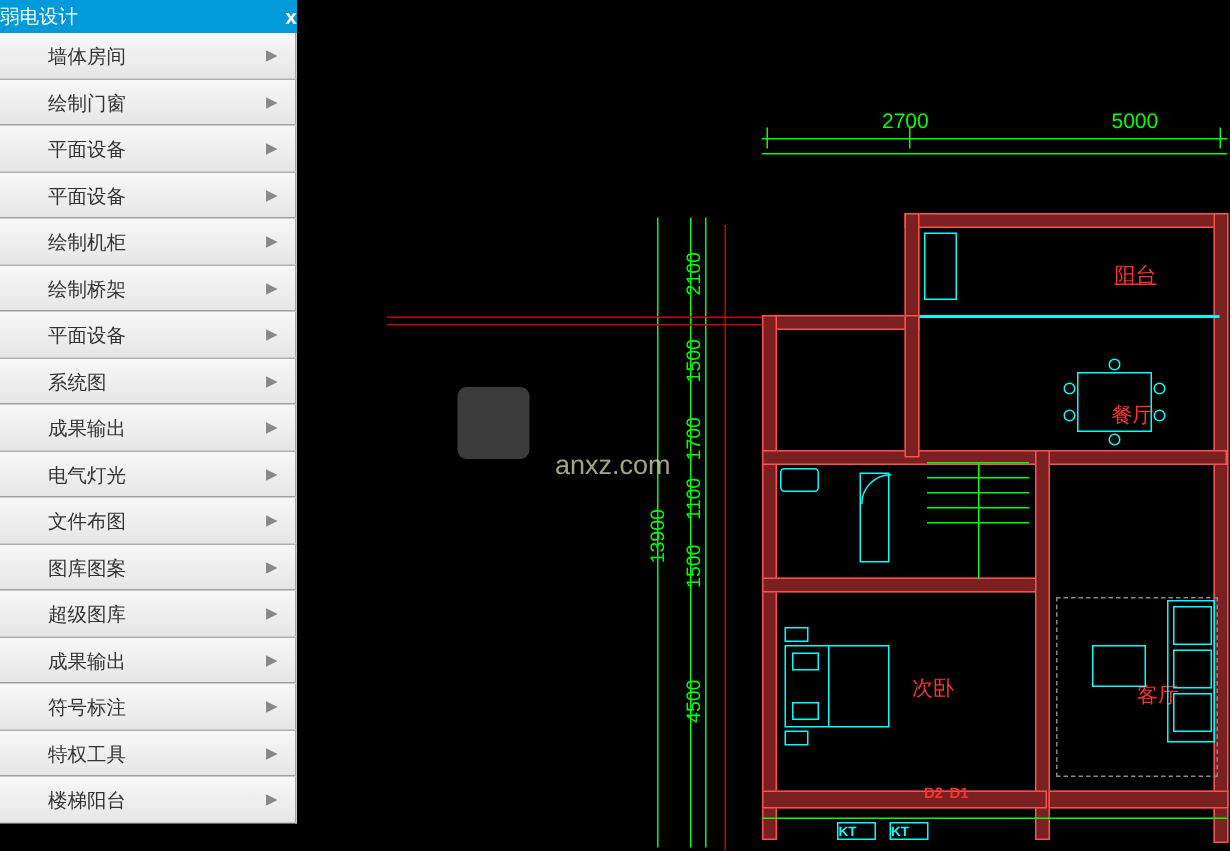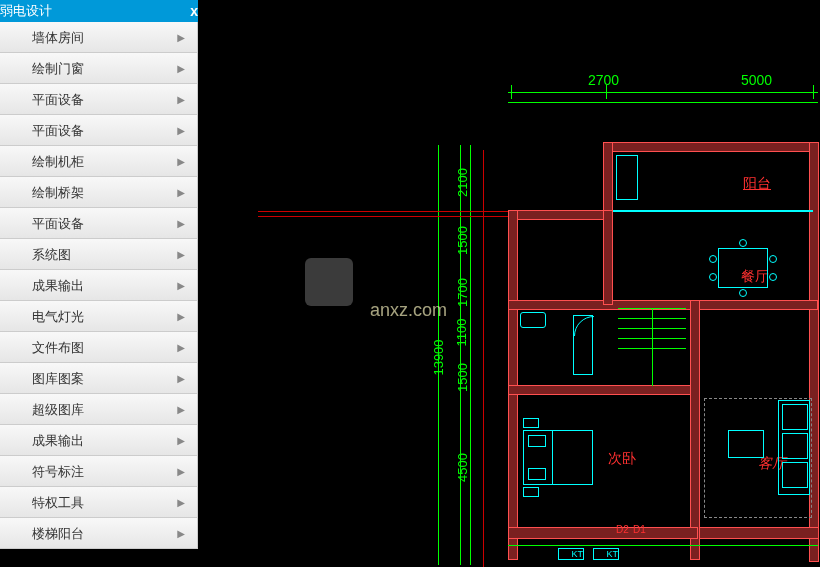--- a/index.html
+++ b/index.html
@@ -181,27 +181,29 @@
   z-index: 2;
   opacity: 0.65;
   pointer-events: none;
 }
 
 
 .marker {
   position: absolute;
   color: #ff3030;
   font-size: 10px;
+  font-weight: bold;
 }
 .marker-cyan {
   position: absolute;
   border: 1px solid #00ffff;
   color: #00ffff;
   font-size: 9px;
-  text-align: right;
+  text-align: left;
+  font-weight: bold;
 }
 </style>
 </head>
 <body>
 
 <div class="sidebar">
   <div class="menu-header">
     <span>弱电设计</span>
     <span class="close">x</span>
   </div>
@@ -318,21 +320,21 @@
   <div class="wall" style="left:492px;top:300px;width:10px;height:260px;"></div>
   <div class="wall" style="left:405px;top:210px;width:10px;height:95px;"></div>
   <div class="wall" style="left:310px;top:527px;width:190px;height:12px;"></div>
   <div class="wall" style="left:501px;top:527px;width:120px;height:12px;"></div>
 
   <div class="cyan-line" style="left:415px;top:210px;width:200px;height:2px;"></div>
 
   <div class="room-label" style="left:545px;top:175px;text-decoration:underline;">阳台</div>
   <div class="room-label" style="left:543px;top:268px;">餐厅</div>
   <div class="room-label" style="left:410px;top:450px;">次卧</div>
-  <div class="room-label" style="left:560px;top:455px;font-style:italic;">客厅</div>
+  <div class="room-label" style="left:560px;top:455px;">客厅</div>
 
   <div class="furniture" style="left:520px;top:248px;width:50px;height:40px;">
     <div style="position:absolute;width:8px;height:8px;border:1px solid #00ffff;border-radius:50%;left:-10px;top:6px;"></div>
     <div style="position:absolute;width:8px;height:8px;border:1px solid #00ffff;border-radius:50%;left:-10px;top:24px;"></div>
     <div style="position:absolute;width:8px;height:8px;border:1px solid #00ffff;border-radius:50%;right:-10px;top:6px;"></div>
     <div style="position:absolute;width:8px;height:8px;border:1px solid #00ffff;border-radius:50%;right:-10px;top:24px;"></div>
     <div style="position:absolute;width:8px;height:8px;border:1px solid #00ffff;border-radius:50%;left:20px;top:-10px;"></div>
     <div style="position:absolute;width:8px;height:8px;border:1px solid #00ffff;border-radius:50%;left:20px;bottom:-10px;"></div>
   </div>
 

